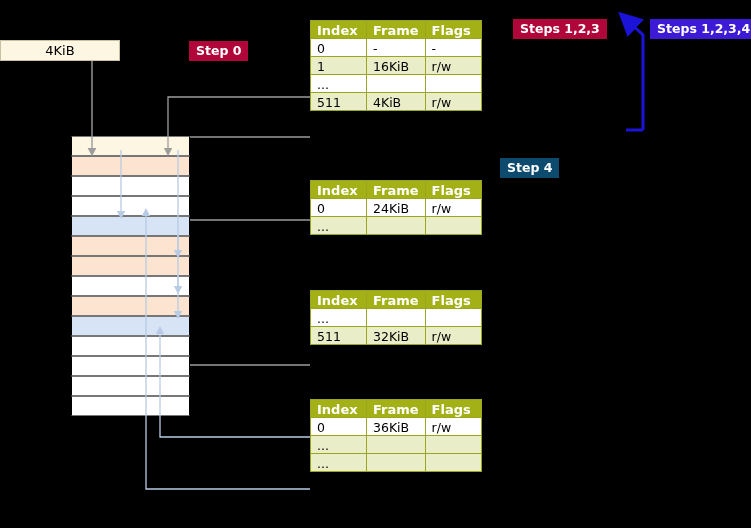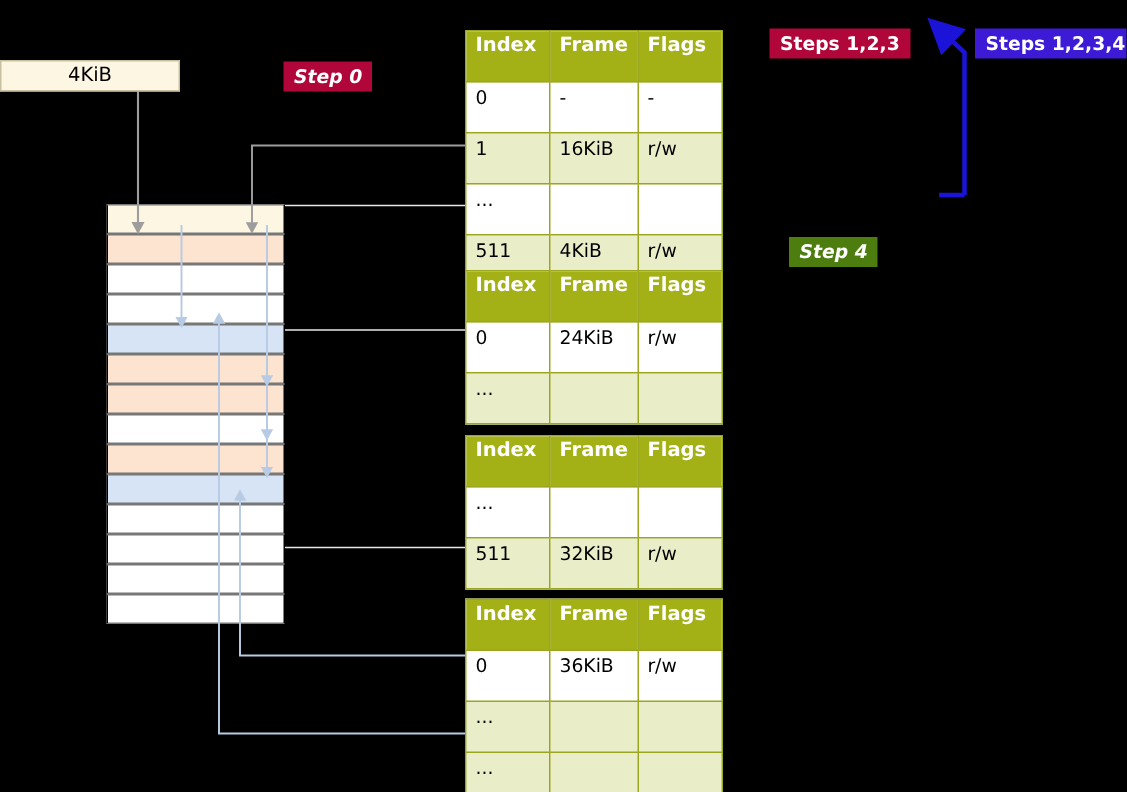--- a/index.html
+++ b/index.html
@@ -48,22 +48,22 @@
   
   .step-label {
     position: absolute;
     color: #ffffff;
     font-size: 12.5px;
     font-weight: bold;
     padding: 2px 7px 3px 7px;
     box-sizing: border-box;
     white-space: nowrap;
   }
-  .step0 { left: 189px; top: 41px; background: #b0063a; font-style: italic; }
-  .step4 { left: 526px; top: 158px; background: #4d7c0f; font-style: italic; }
+  .step0 { left: 189px; top: 41px; background: #b0063a; }
+  .step4 { left: 500px; top: 158px; background: #0c4a6e; }
   .steps123 { left: 513px; top: 19px; background: #b0063a; }
   .steps1234 { left: 650px; top: 19px; background: #3c1ad6; }
 
   
   .memcol {
     position: absolute;
     left: 71px;
     top: 136px;
     width: 119px;
     height: 280px;
@@ -82,21 +82,21 @@
   
   .ptable {
     position: absolute;
     border-collapse: collapse;
     font-size: 12.5px;
     color: #000000;
     background: #ffffff;
   }
   .ptable td, .ptable th {
     border: 1px solid #9aa520;
-    padding: 2px 6px 16px 6px;
+    padding: 2px 6px 0 6px;
     text-align: left;
     font-weight: normal;
     height: 18px;
     box-sizing: border-box;
     white-space: nowrap;
   }
   .ptable thead th {
     background: #a3b117;
     color: #ffffff;
     font-weight: bold;

